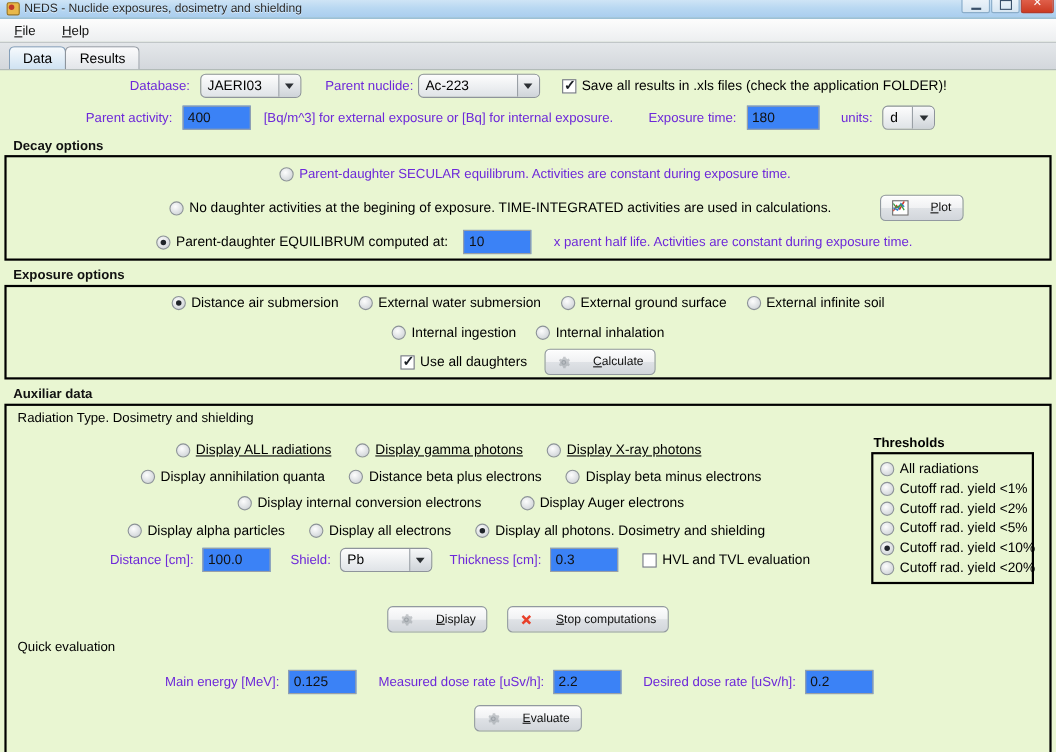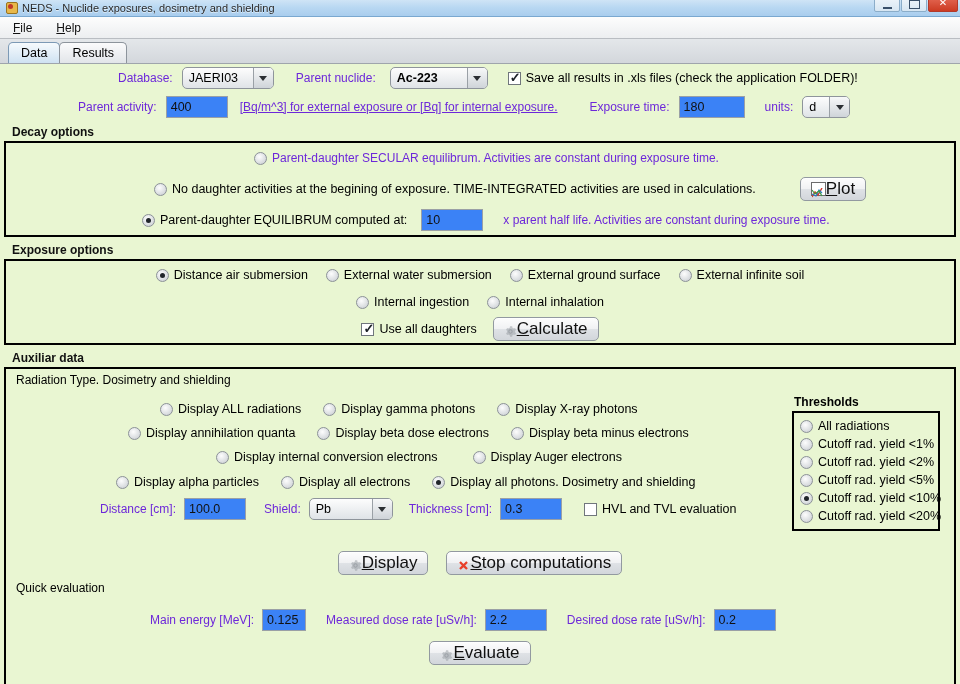--- a/index.html
+++ b/index.html
@@ -136,25 +136,25 @@
   .group > .gtitle{
     font-size:12px;font-weight:bold;color:#111;
     padding:3px 0 2px 8px;
   }
   .group > .gbody{
     border:2px solid #000;background:#e9f6d2;box-sizing:border-box;
   }
 
   
   .btn{
-    display:inline-flex;align-items:center;gap:0;
+    display:inline-flex;align-items:center;gap:20px;
     height:24px;box-sizing:border-box;padding:0 10px;
     border:1px solid #9299a0;border-radius:5px;
     background:linear-gradient(to bottom,#fdfdfd 0%,#f0f1f3 50%,#dfe2e6 51%,#d2d6db 100%);
-    font-size:17px;color:#111;white-space:nowrap;
+    font-size:11px;color:#111;white-space:nowrap;
     box-shadow:0 1px 0 rgba(255,255,255,.7) inset;
   }
   .btn u{text-decoration:underline;}
 
   .gear{width:13px;height:13px;flex:0 0 auto;}
   .xicon{width:13px;height:13px;flex:0 0 auto;}
   .ploticon{width:13px;height:12px;flex:0 0 auto;border:1px solid #6b6b6b;background:#fff;}
 
   .thr-box{
     border:2px solid #000;background:#e9f6d2;box-sizing:border-box;
@@ -198,34 +198,34 @@
 
 <div class="content">
 
   <div class="row" style="height:28px;padding-left:118px;">
     <span class="lbl">Database:</span>
     <span class="combo" style="width:92px;margin-left:9px;">
       <span class="cv">JAERI03</span>
       <span class="carrow"></span>
     </span>
     <span class="lbl" style="margin-left:22px;">Parent nuclide:</span>
-    <span class="combo" style="width:98px;margin-left:14px;font-weight:bold;">
+    <span class="combo" style="width:111px;margin-left:4px;">
       <span class="cv">Ac-223</span>
       <span class="carrow"></span>
     </span>
     <span class="opt" style="margin-left:20px;">
       <span class="cb on"></span>
       <span>Save all results in .xls files (check the application FOLDER)!</span>
     </span>
   </div>
 
   <div class="row" style="height:30px;padding-left:78px;">
     <span class="lbl">Parent activity:</span>
     <span class="tf" style="width:62px;margin-left:9px;">400</span>
-    <span class="lbl" style="margin-left:12px;text-decoration:underline;">[Bq/m^3] for external exposure or [Bq] for internal exposure.</span>
+    <span class="lbl" style="margin-left:12px;">[Bq/m^3] for external exposure or [Bq] for internal exposure.</span>
     <span class="lbl" style="margin-left:32px;">Exposure time:</span>
     <span class="tf" style="width:66px;margin-left:9px;">180</span>
     <span class="lbl" style="margin-left:20px;">units:</span>
     <span class="combo" style="width:48px;margin-left:9px;">
       <span class="cv">d</span>
       <span class="carrow"></span>
     </span>
   </div>
 
   <div class="group">
@@ -312,21 +312,21 @@
   </div>
 
   <div class="group" style="margin-top:3px;">
     <div class="gtitle">Auxiliar data</div>
     <div class="gbody" style="padding:3px 4px 5px 4px;">
 
       <div>
         <div class="gtitle" style="padding:1px 0 2px 6px;">Radiation Type. Dosimetry and shielding</div>
         <div class="gbody" style="height:148px;position:relative;padding-top:8px;">
 
-          <div class="row" style="height:24px;padding-left:150px;gap:22px;">
+          <div class="row" style="height:24px;padding-left:150px;gap:22px;text-decoration:underline;">
             <span class="opt">
               <span class="rd"></span>
               <span>Display ALL radiations</span>
             </span>
             <span class="opt">
               <span class="rd"></span>
               <span>Display gamma photons</span>
             </span>
             <span class="opt">
               <span class="rd"></span>
@@ -334,21 +334,21 @@
             </span>
           </div>
 
           <div class="row" style="height:24px;padding-left:118px;gap:22px;">
             <span class="opt">
               <span class="rd"></span>
               <span>Display annihilation quanta</span>
             </span>
             <span class="opt">
               <span class="rd"></span>
-              <span>Display beta dose electrons</span>
+              <span>Distance beta plus electrons</span>
             </span>
             <span class="opt">
               <span class="rd"></span>
               <span>Display beta minus electrons</span>
             </span>
           </div>
 
           <div class="row" style="height:24px;padding-left:206px;gap:35px;">
             <span class="opt">
               <span class="rd"></span>
@@ -442,21 +442,21 @@
           </span>
           <span><u>S</u>top computations</span>
         </span>
       </div>
 
       <div>
         <div class="gtitle" style="padding:0 0 2px 6px;">Quick evaluation</div>
         <div class="gbody" style="height:76px;padding-top:6px;">
           <div class="row" style="height:34px;padding-left:140px;">
             <span class="lbl">Main energy [MeV]:</span>
-            <span class="tf" style="width:44px;margin-left:8px;">0.125</span>
+            <span class="tf" style="width:62px;margin-left:8px;">0.125</span>
             <span class="lbl" style="margin-left:20px;">Measured dose rate [uSv/h]:</span>
             <span class="tf" style="width:62px;margin-left:8px;">2.2</span>
             <span class="lbl" style="margin-left:20px;">Desired dose rate [uSv/h]:</span>
             <span class="tf" style="width:62px;margin-left:8px;">0.2</span>
           </div>
           <div class="row" style="height:32px;justify-content:center;">
             <span class="btn">
               <span class="gear">
                 <svg width="13" height="13" viewBox="0 0 24 24">
                     <path fill="#9aa0a6" d="M12 8a4 4 0 100 8 4 4 0 000-8zm0 6.2a2.2 2.2 0 110-4.4 2.2 2.2 0 010 4.4z"></path>

